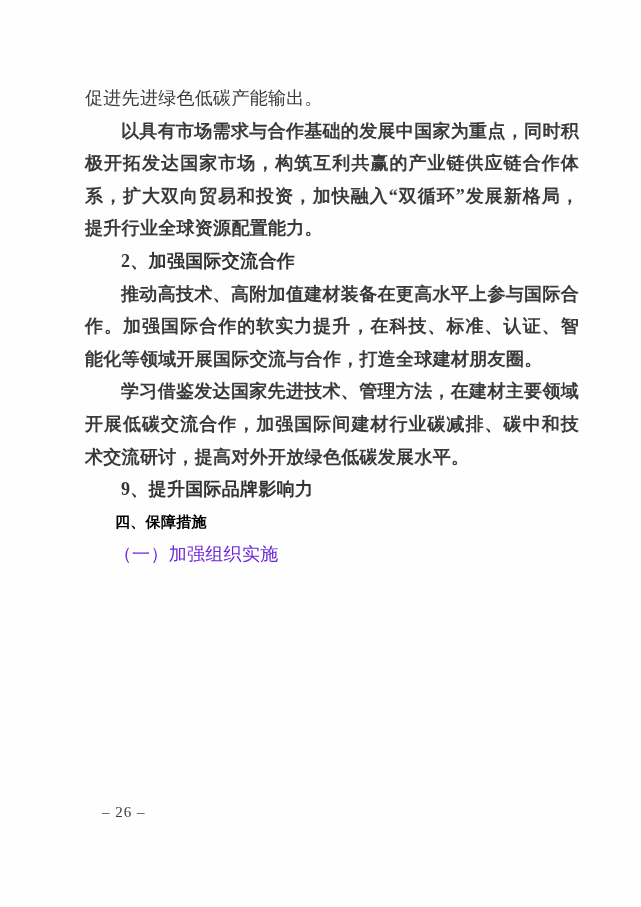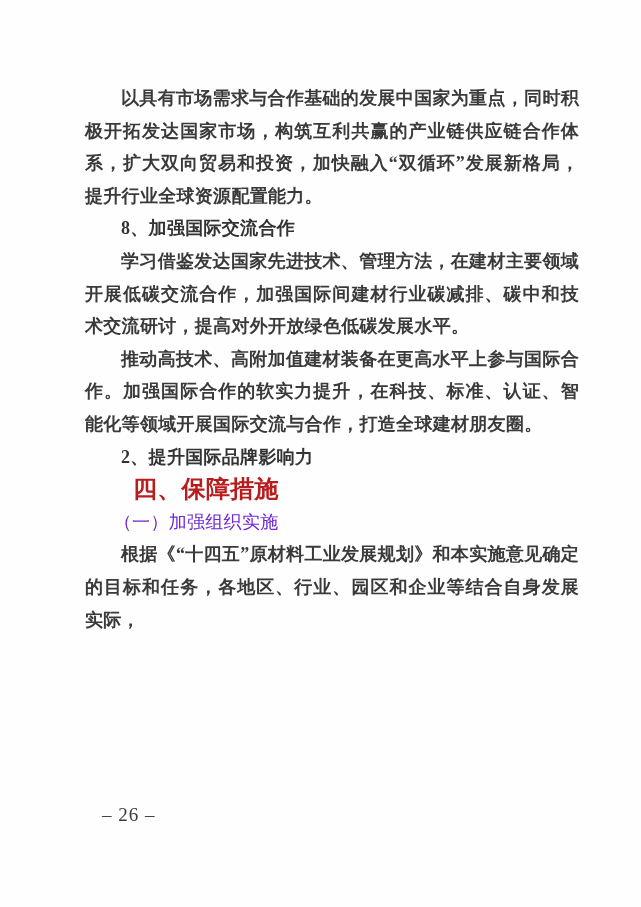--- a/index.html
+++ b/index.html
@@ -39,45 +39,45 @@
   }
   .h-num {
     text-indent: 2em;
     font-weight: bold;
     color: #333333;
   }
   .h-major {
     text-indent: 2em;
     font-weight: bold;
     font-family: "Liberation Sans", "DejaVu Sans", sans-serif;
-    color: #b91c1c;
-    font-size: 24px;
+    color: #000000;
+    font-size: 15px;
   }
   .h-sub {
     text-indent: 1.6em;
     color: #6d28d9;
   }
   .footer-page-number {
     position: absolute;
     left: 102px;
     top: 804px;
-    font-size: 19px;
+    font-size: 15px;
     color: #3a3a3a;
     letter-spacing: 1px;
     font-family: "Liberation Serif", "DejaVu Serif", serif;
   }
 </style>
 </head>
 <body>
 
 <div class="page">
   <div class="content">
+    <p class="para-cont">促进先进绿色低碳产能输出。</p>
     <p class="para">以具有市场需求与合作基础的发展中国家为重点，同时积极开拓发达国家市场，构筑互利共赢的产业链供应链合作体系，扩大双向贸易和投资，加快融入“双循环”发展新格局，提升行业全球资源配置能力。</p>
-    <p class="h-num">8、加强国际交流合作</p>
+    <p class="h-num">2、加强国际交流合作</p>
+    <p class="para">推动高技术、高附加值建材装备在更高水平上参与国际合作。加强国际合作的软实力提升，在科技、标准、认证、智能化等领域开展国际交流与合作，打造全球建材朋友圈。</p>
     <p class="para">学习借鉴发达国家先进技术、管理方法，在建材主要领域开展低碳交流合作，加强国际间建材行业碳减排、碳中和技术交流研讨，提高对外开放绿色低碳发展水平。</p>
-    <p class="para">推动高技术、高附加值建材装备在更高水平上参与国际合作。加强国际合作的软实力提升，在科技、标准、认证、智能化等领域开展国际交流与合作，打造全球建材朋友圈。</p>
-    <p class="h-num">2、提升国际品牌影响力</p>
+    <p class="h-num">9、提升国际品牌影响力</p>
     <p class="h-major">四、保障措施</p>
     <p class="h-sub">（一）加强组织实施</p>
-    <p class="para">根据《“十四五”原材料工业发展规划》和本实施意见确定的目标和任务，各地区、行业、园区和企业等结合自身发展实际，</p>
   </div>
   <div class="footer-page-number">– 26 –</div>
 </div>
 
 </body></html>

